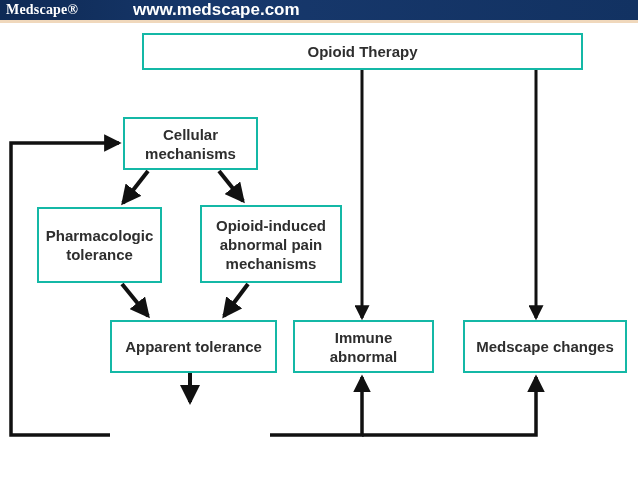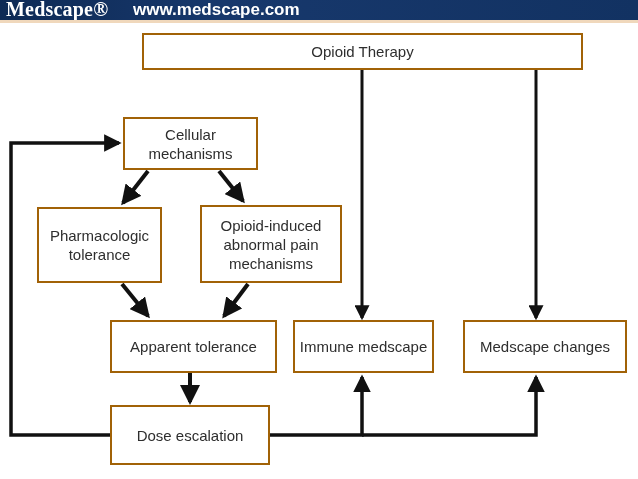--- a/index.html
+++ b/index.html
@@ -35,21 +35,21 @@
     width: 638px;
     height: 3px;
     background: #f0d8bc;
   }
   #brand {
     position: absolute;
     left: 6px;
     top: 1px;
     color: #ffffff;
     font-family: "Liberation Serif", serif;
-    font-size: 20px;
+    font-size: 14px;
     font-weight: bold;
     letter-spacing: 0.2px;
     line-height: 17px;
     white-space: nowrap;
   }
   #site-url {
     position: absolute;
     left: 133px;
     top: 2px;
     color: #ffffff;
@@ -73,32 +73,33 @@
     left: 0;
     top: 0;
     width: 638px;
     height: 456px;
   }
 
   
   .node {
     position: absolute;
     box-sizing: border-box;
-    border: 2px solid #a16207;
+    border: 2px solid #14b8a6;
     background: #ffffff;
     display: flex;
     align-items: center;
     justify-content: center;
     text-align: center;
     color: #2e2e2e;
     font-family: "Liberation Sans", sans-serif;
     font-size: 15px;
     line-height: 19px;
     padding: 2px 4px;
     z-index: 2;
+    font-weight: bold;
   }
 
   #node-opioid-therapy     { left: 142px; top:  10px; width: 441px; height: 37px; }
   #node-cellular           { left: 123px; top:  94px; width: 135px; height: 53px; }
   #node-pharm-tolerance    { left:  37px; top: 184px; width: 125px; height: 76px; }
   #node-oiah              { left: 200px; top: 182px; width: 142px; height: 78px; }
   #node-apparent-tolerance { left: 110px; top: 297px; width: 167px; height: 53px; }
   #node-immune-changes     { left: 293px; top: 297px; width: 141px; height: 53px; }
   #node-hormonal-changes   { left: 463px; top: 297px; width: 164px; height: 53px; }
   #node-dose-escalation    { left: 110px; top: 382px; width: 160px; height: 60px; }
@@ -147,20 +148,19 @@
     <div class="node" id="node-opioid-therapy">Opioid Therapy</div>
 
     <div class="node" id="node-cellular">Cellular mechanisms</div>
 
     <div class="node" id="node-pharm-tolerance">Pharmacologic tolerance</div>
 
     <div class="node" id="node-oiah">Opioid-induced abnormal pain mechanisms</div>
 
     <div class="node" id="node-apparent-tolerance">Apparent tolerance</div>
 
-    <div class="node" id="node-immune-changes">Immune medscape</div>
+    <div class="node" id="node-immune-changes">Immune abnormal</div>
 
     <div class="node" id="node-hormonal-changes">Medscape changes</div>
 
-    <div class="node" id="node-dose-escalation">Dose escalation</div>
 
   </div>
 </div>
 
 </body></html>

